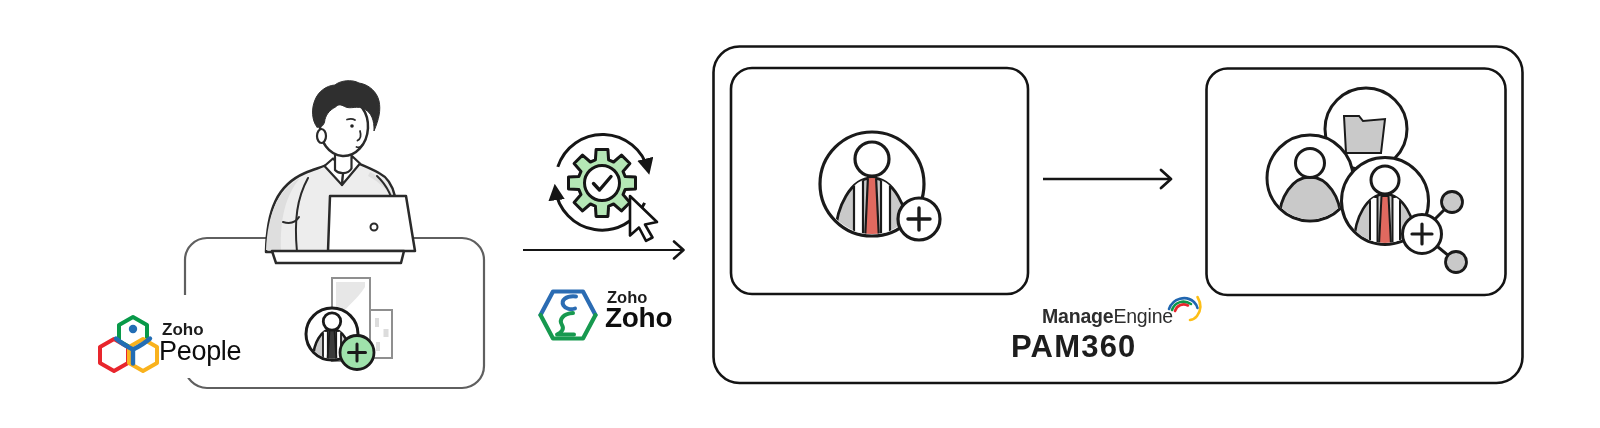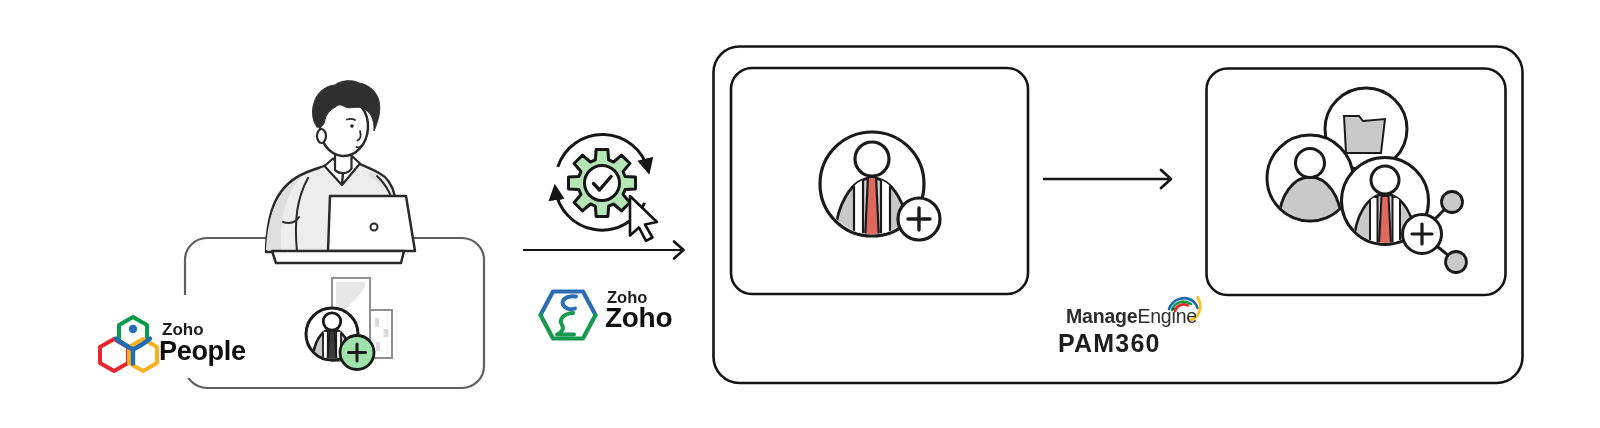--- a/index.html
+++ b/index.html
@@ -6,27 +6,27 @@
   .canvas{
     position:relative;
     width:1600px;height:428px;
     background:#ffffff;
     overflow:hidden;
     font-family:"Liberation Sans", sans-serif;
   }
   .canvas svg{position:absolute;left:0;top:0;}
   .label{position:absolute;white-space:nowrap;line-height:1;}
   .zp-brand{left:162px;top:321px;font-size:17px;font-weight:600;color:#1c1c1c;}
-  .zp-product{left:159px;top:338px;font-size:27px;font-weight:700;letter-spacing:-0.3px;color:#0d0d0d;}
+  .zp-product{left:159px;top:338px;font-size:27px;font-weight:400;letter-spacing:-0.3px;color:#0d0d0d;}
   .zf-brand{left:607px;top:289px;font-size:16.5px;font-weight:600;color:#1c1c1c;}
   .zf-product{left:605px;top:304px;font-size:28px;font-weight:700;letter-spacing:-0.3px;color:#0d0d0d;}
-  .me-wordmark{left:1066px;top:307px;font-size:19.5px;letter-spacing:-0.2px;color:#2d2d2d;}
+  .me-wordmark{left:1042px;top:307px;font-size:19.5px;letter-spacing:-0.2px;color:#2d2d2d;}
   .me-wordmark .b{font-weight:800;}
   .me-wordmark .l{font-weight:400;}
-  .me-product{left:1058px;top:331px;font-size:25px;font-weight:700;letter-spacing:1.2px;color:#1d1d1d;}
+  .me-product{left:1011px;top:331px;font-size:31px;font-weight:700;letter-spacing:1.2px;color:#1d1d1d;}
 </style>
 </head>
 <body>
 
 <div class="canvas">
 
 <svg width="1600" height="428" viewBox="0 0 1600 428">
   <defs>
     <marker id="syncArrow" viewBox="0 0 10 10" refX="7" refY="5" markerWidth="5.5" markerHeight="5.5" orient="auto-start-reverse">
       <path d="M0,0 L10,5 L0,10 z" fill="#151515"></path>

